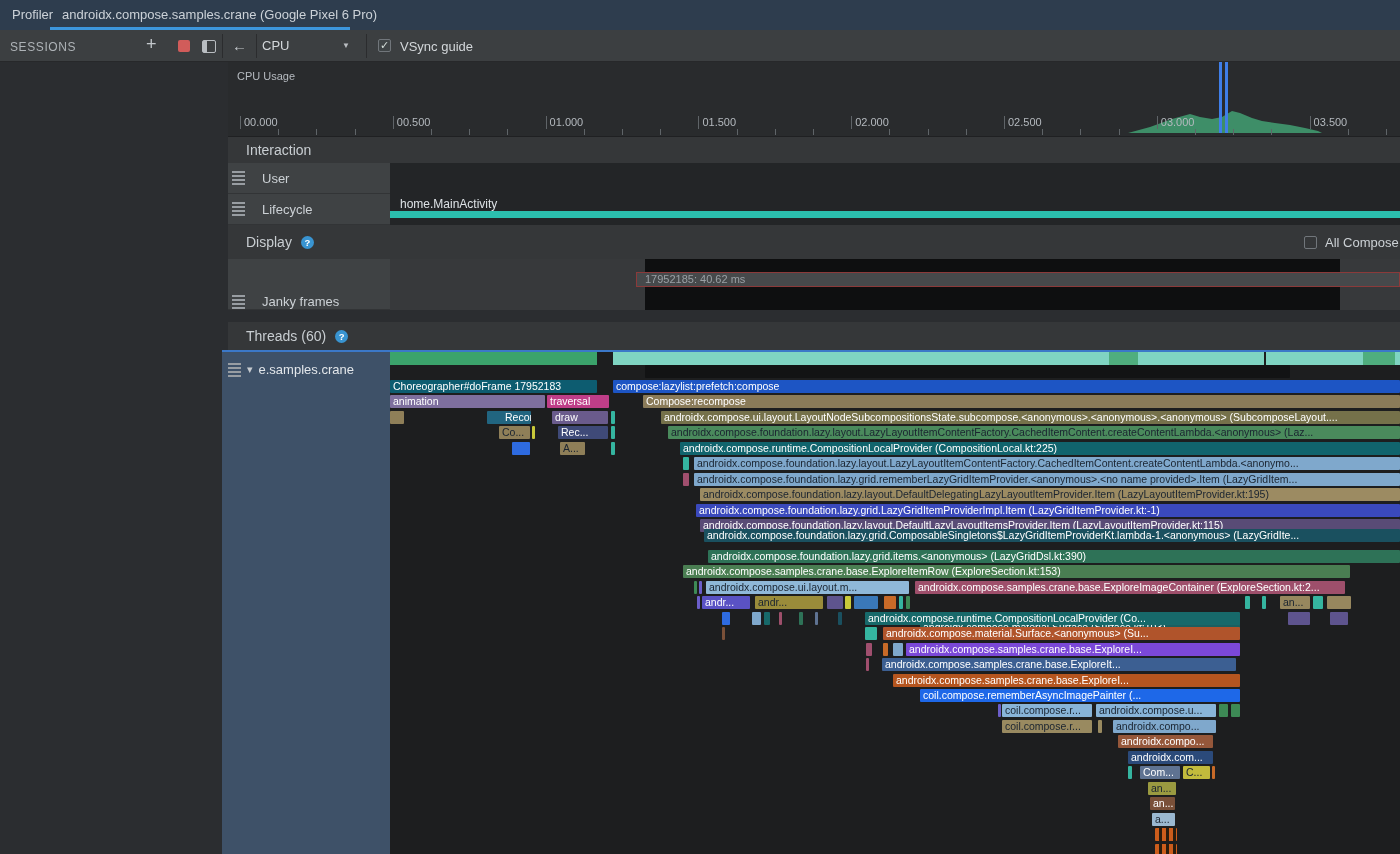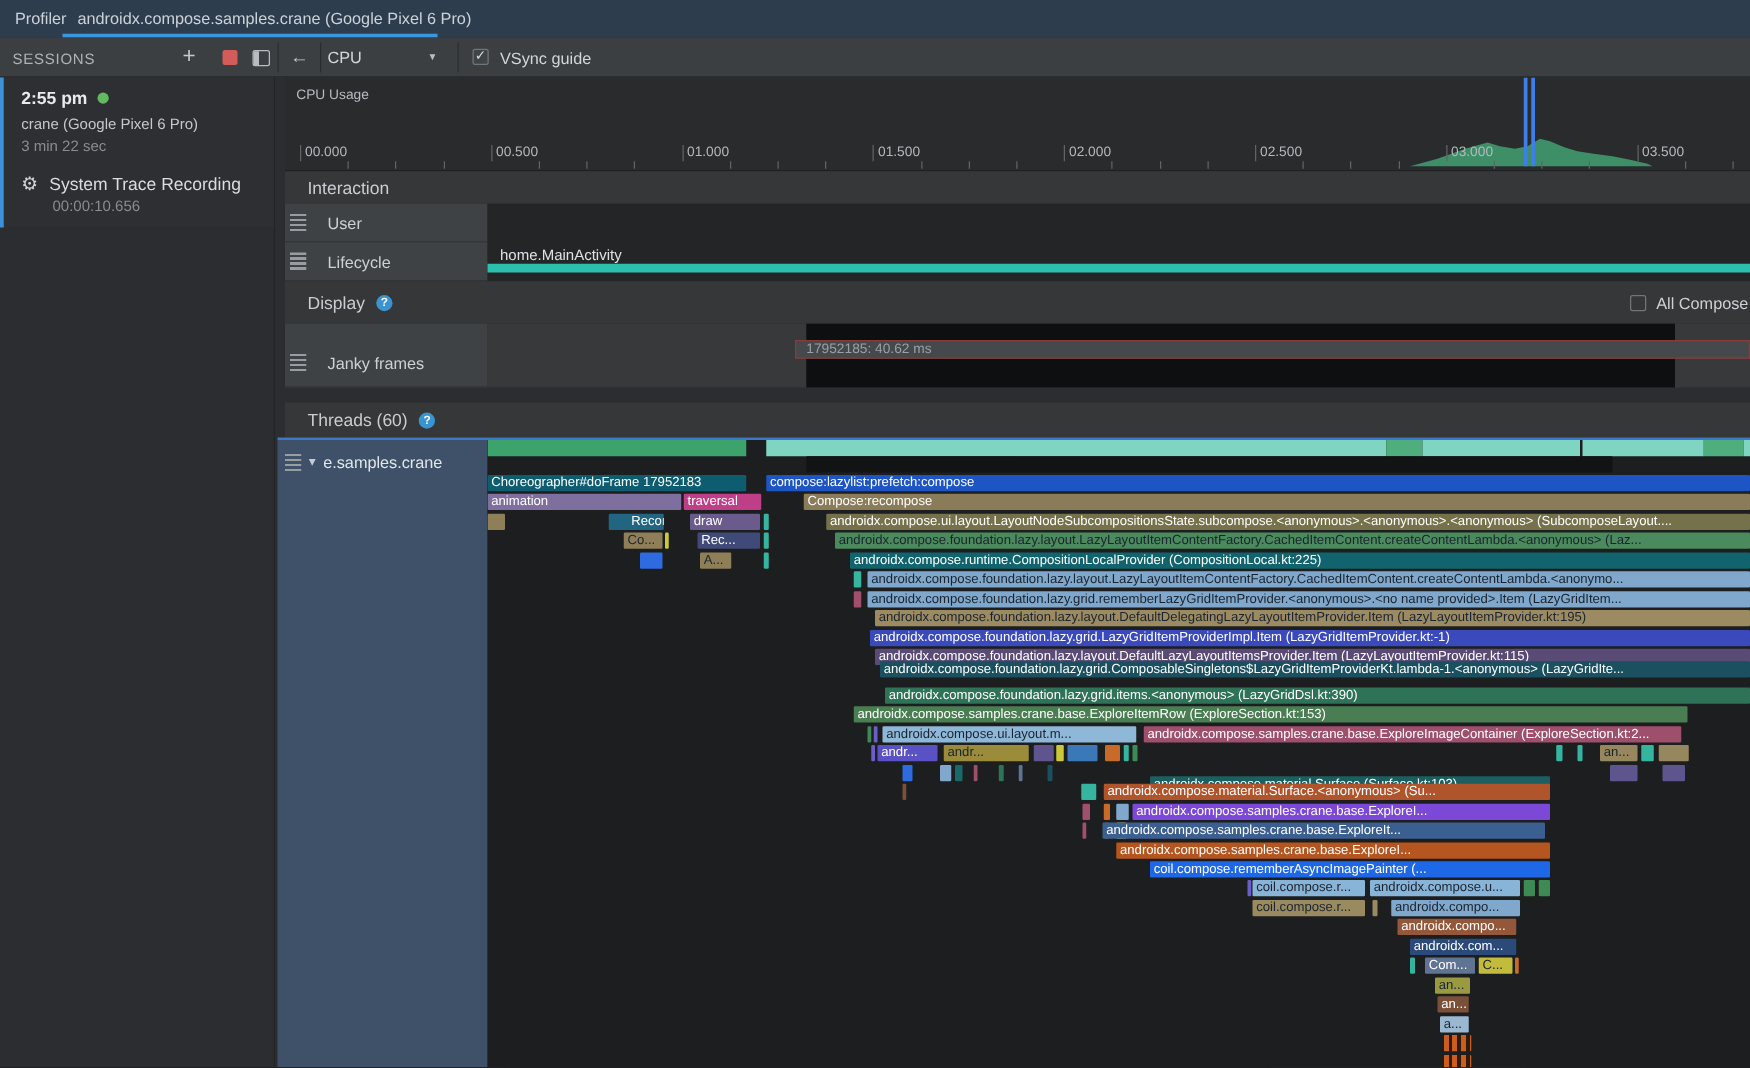--- a/index.html
+++ b/index.html
@@ -64,21 +64,21 @@
   .help{width:13px;height:13px;border-radius:50%;background:#3994d1;color:#fff;font-size:9.5px;
         font-weight:bold;text-align:center;line-height:13px;flex:none;}
   .af-wrap{position:absolute;left:1076px;top:10px;display:flex;gap:8px;align-items:center;
            font-size:13px;color:#ccd1d5;}
 
   .row-label{left:8px;width:162px;background:#3f4244;display:flex;align-items:center;
              padding-left:4px;box-sizing:border-box;gap:17px;font-size:13px;color:#ccd1d5;
              border-bottom:1px solid #323436;}
   #lblUser{top:101px;height:31px;}
   #lblLifecycle{top:132px;height:31px;}
-  #lblJanky{top:197px;height:51px;align-items:center;padding-top:12px;}
+  #lblJanky{top:197px;height:51px;align-items:flex-end;padding-top:12px;}
   .ham{width:13px;height:14px;flex:none;
        background:repeating-linear-gradient(to bottom,#989da2 0 2px,transparent 2px 4px);}
   .row-data{left:170px;width:1010px;background:#232527;}
   #dataUser{top:101px;height:31px;}
   #dataLifecycle{top:132px;height:31px;}
   .lifecycle-event{position:absolute;left:10px;top:3px;font-size:12px;color:#dde2e6;}
   .lifecycle-bar{position:absolute;left:0;top:17px;width:1010px;height:7px;background:#2bbfae;}
   #dataJanky{top:197px;height:51px;background:#37393b;}
   .janky-black{position:absolute;left:255px;top:0;width:695px;height:51px;background:#0e0f10;}
   .janky-bar{position:absolute;left:246px;top:13px;width:764px;height:15px;background:#46494b;
@@ -118,34 +118,20 @@
     <span class="tb-div" style="left:256px"></span>
     <span class="tb-cpu">CPU</span>
     <span class="tb-caret">▼</span>
     <span class="tb-div" style="left:366px"></span>
     <span class="cb tb-cb">
         <span class="check">✓</span>
       </span>
     <span class="tb-vsync">VSync guide</span>
   </div>
 
-  <div class="sidebar">
-    <div class="session-card">
-      <div class="sess-time">
-        <span>2:55 pm</span><span class="dot"></span>
-      </div>
-      <div class="sess-name">crane (Google Pixel 6 Pro)</div>
-      <div class="sess-dur">3 min 22 sec</div>
-      <div class="sess-rec">
-        <span class="gear">⚙</span>
-        <span>System Trace Recording</span>
-      </div>
-      <div class="sess-rec-time">00:00:10.656</div>
-    </div>
-  </div>
 
   <div class="main">
 
     <div class="cpu-track">
       <svg class="cpu-svg" width="1172" height="75">
           <polygon points="900,71 922,65 944,57 962,52 972,55 984,57 994,55 1004,49 1012,51 1024,56 1034,59 1047,61 1062,63 1077,66 1090,69 1094,71" fill="#3e8e68"></polygon>
         </svg>
       <span class="cpu-label">CPU Usage</span>
       <div>
           <div class="sel-line" style="left: 991px;"></div>
@@ -299,20 +285,21 @@
         <div class="bar dark" style="left: 890px; top: 244.3px; width: 30px; background: rgb(151, 135, 94);">an...</div>
         <div class="bar" style="left: 923px; top: 244.3px; width: 10px; background: rgb(53, 181, 160);"></div>
         <div class="bar" style="left: 937px; top: 244.3px; width: 24px; background: rgb(151, 135, 94);"></div>
         <div class="bar" style="left: 332px; top: 259.75px; width: 8px; background: rgb(46, 107, 224);"></div>
         <div class="bar" style="left: 362px; top: 259.75px; width: 9px; background: rgb(127, 168, 204);"></div>
         <div class="bar" style="left: 374px; top: 259.75px; width: 6px; background: rgb(23, 105, 106);"></div>
         <div class="bar" style="left: 389px; top: 259.75px; width: 3px; background: rgb(158, 79, 107);"></div>
         <div class="bar" style="left: 409px; top: 259.75px; width: 4px; background: rgb(46, 114, 87);"></div>
         <div class="bar" style="left: 425px; top: 259.75px; width: 3px; background: rgb(95, 115, 146);"></div>
         <div class="bar" style="left: 448px; top: 259.75px; width: 4px; background: rgb(26, 80, 95);"></div>
+        <div class="bar" style="left: 475px; top: 259.75px; width: 375px; background: rgb(23, 105, 106);">androidx.compose.runtime.CompositionLocalProvider (Co...</div>
         <div class="bar" style="left: 898px; top: 259.75px; width: 22px; background: rgb(94, 84, 142);"></div>
         <div class="bar" style="left: 940px; top: 259.75px; width: 18px; background: rgb(94, 84, 142);"></div>
         <div class="bar" style="left: 332px; top: 275.2px; width: 2px; background: rgb(122, 80, 56);"></div>
         <div class="bar" style="left: 475px; top: 275.2px; width: 12px; background: rgb(53, 181, 160);"></div>
         <div class="bar" style="left: 493px; top: 275.2px; width: 357px; background: rgb(176, 84, 43);">androidx.compose.material.Surface.&lt;anonymous&gt; (Su...</div>
         <div class="bar" style="left: 476px; top: 290.65px; width: 6px; background: rgb(160, 79, 110);"></div>
         <div class="bar" style="left: 493px; top: 290.65px; width: 5px; background: rgb(200, 106, 40);"></div>
         <div class="bar" style="left: 503px; top: 290.65px; width: 10px; background: rgb(127, 168, 204);"></div>
         <div class="bar" style="left: 516px; top: 290.65px; width: 334px; background: rgb(123, 72, 216);">androidx.compose.samples.crane.base.ExploreI...</div>
         <div class="bar" style="left: 476px; top: 306.1px; width: 2px; background: rgb(160, 79, 110);"></div>

